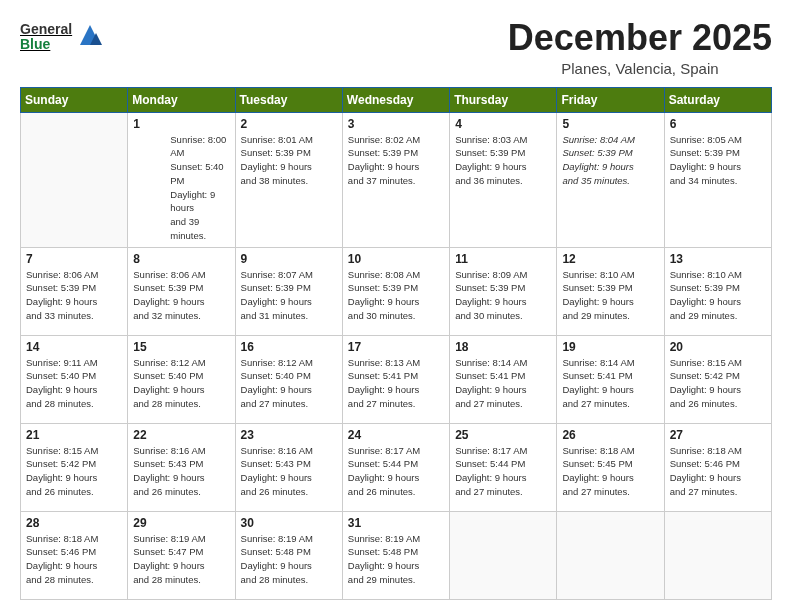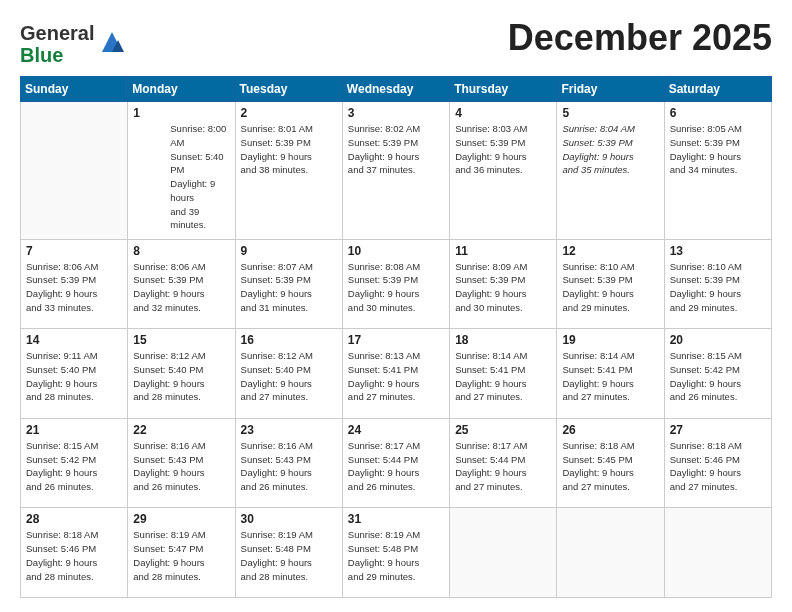--- a/index.html
+++ b/index.html
@@ -22,23 +22,24 @@
       align-items: flex-start;
       justify-content: space-between;
       margin-bottom: 10px;
     }
     .logo {
       display: flex;
       align-items: center;
       margin-top: 4px;
     }
     .logo-text {
-      font-size: 20px;
+      font-size: 14px;
       font-weight: bold;
       line-height: 1.1;
+      text-decoration: underline;
     }
     .logo-general { color: #333; }
     .logo-blue { color: #15803d; }
     .logo-icon {
       width: 28px;
       height: 28px;
       margin-left: 4px;
       margin-top: -4px;
     }
     .title-block {
@@ -55,21 +56,21 @@
       color: #444;
       margin-top: 2px;
     }
     .calendar {
       flex: 1;
       border-collapse: collapse;
       width: 100%;
       table-layout: fixed;
     }
     .calendar th {
-      background: #0369a1;
+      background: #4d7c0f;
       color: #fff;
       font-size: 12px;
       font-weight: bold;
       padding: 5px 4px;
       text-align: left;
       border: 1px solid #1a5fa0;
     }
     .calendar td {
       border: 1px solid #ccc;
       vertical-align: top;
@@ -107,20 +108,21 @@
           <span class="logo-blue">Blue</span>
         </div>
       </div>
       <svg class="logo-icon" viewBox="0 0 28 28">
         <polygon points="4,24 14,4 24,24" fill="#2a74c4"></polygon>
         <polygon points="14,24 20,12 26,24" fill="#1a5090"></polygon>
       </svg>
     </div>
     <div class="title-block">
       <div class="month-title">December 2025</div>
+      <div class="location-title">Planes, Valencia, Spain</div>
     </div>
   </div>
 
   <table class="calendar">
     <thead>
       <tr id="dow-row">
           <th>Sunday</th>
           <th>Monday</th>
           <th>Tuesday</th>
           <th>Wednesday</th>

